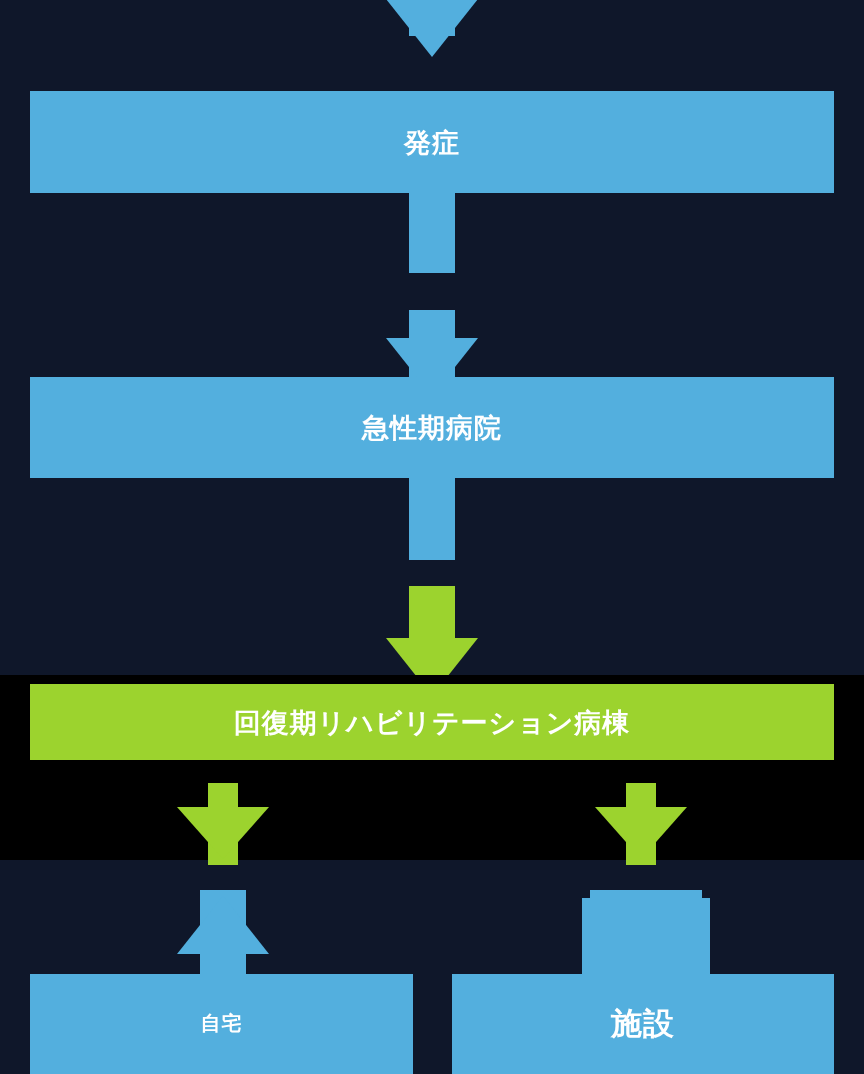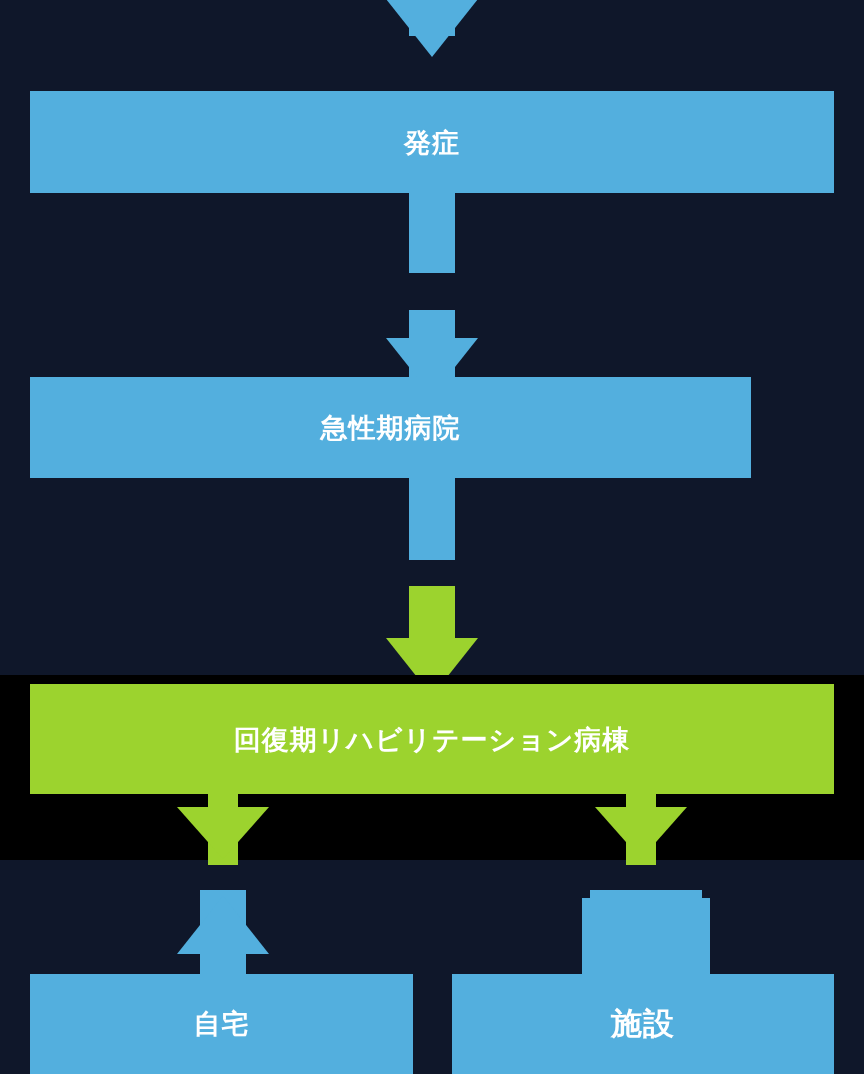--- a/index.html
+++ b/index.html
@@ -84,36 +84,36 @@
   <div class="node blue" style="left:30px; top:91px; width:804px; height:102px;">
     <span class="node-label" style="font-size:27px;">発症</span>
   </div>
 
   <div class="arrow" style="left:374px; top:193px; width:116px; height:185px;">
     <div class="stem blue-fill" style="left:35px; top:0px; width:46px; height:80px;"></div>
     <div class="stem blue-fill" style="left:35px; top:117px; width:46px; height:68px;"></div>
     <div class="head head-down-blue" style="left:12px; top:145px;"></div>
   </div>
 
-  <div class="node blue" style="left:30px; top:377px; width:721px; height:101px;">
+  <div class="node blue" style="left:30px; top:377px; width:804px; height:101px;">
     <span class="node-label" style="font-size:27px;">急性期病院</span>
   </div>
 
   <div class="arrow" style="left:374px; top:478px; width:116px; height:82px;">
     <div class="stem blue-fill" style="left:35px; top:0px; width:46px; height:82px;"></div>
   </div>
 
   <div class="arrow" style="left:374px; top:586px; width:116px; height:110px;">
     <div class="stem green-fill" style="left:35px; top:0px; width:46px; height:78px;"></div>
     <div class="head head-down-green" style="left:12px; top:52px;"></div>
   </div>
 
   <div class="band" style="top:675px; height:185px;"></div>
 
-  <div class="node green" style="left:30px; top:684px; width:804px; height:110px;">
+  <div class="node green" style="left:30px; top:684px; width:804px; height:76px;">
     <span class="node-label" style="font-size:27px;">回復期リハビリテーション病棟</span>
   </div>
 
   <div class="arrow" style="left:176px; top:783px; width:96px; height:82px;">
     <div class="stem green-fill" style="left:32px; top:0px; width:30px; height:82px;"></div>
     <div class="head head-down-green" style="left:1px; top:24px; border-left-width:46px; border-right-width:46px; border-top-width:52px;"></div>
   </div>
 
   <div class="arrow" style="left:594px; top:783px; width:96px; height:82px;">
     <div class="stem green-fill" style="left:32px; top:0px; width:30px; height:82px;"></div>
@@ -124,20 +124,20 @@
     <div class="stem blue-fill" style="left:24px; top:0px; width:46px; height:90px;"></div>
     <div class="head head-up-blue" style="left:1px; top:6px;"></div>
   </div>
 
   <div class="arrow" style="left:582px; top:890px; width:128px; height:90px;">
     <div class="stem blue-fill" style="left:0px; top:8px; width:128px; height:82px;"></div>
     <div class="stem blue-fill" style="left:8px; top:0px; width:112px; height:12px;"></div>
   </div>
 
   <div class="node blue" style="left:30px; top:974px; width:383px; height:110px;">
-    <span class="node-label" style="font-size:27px; transform:translateY(-6px);">自宅</span>
+    <span class="node-label" style="font-size:20px; transform:translateY(-6px);">自宅</span>
   </div>
 
   <div class="node blue" style="left:452px; top:974px; width:382px; height:110px;">
     <span class="node-label" style="font-size:31px; transform:translateY(-6px);">施設</span>
   </div>
 
 </div>
 
 </body></html>

